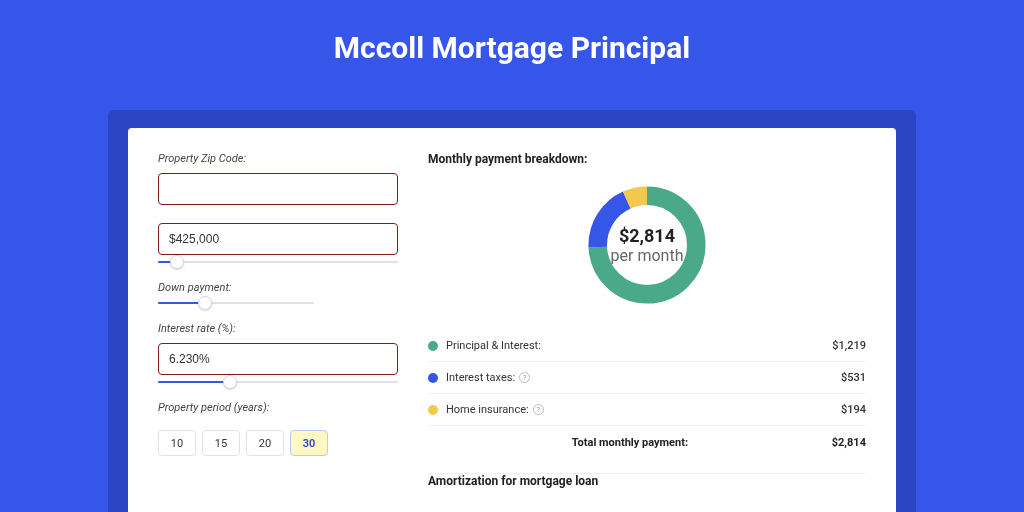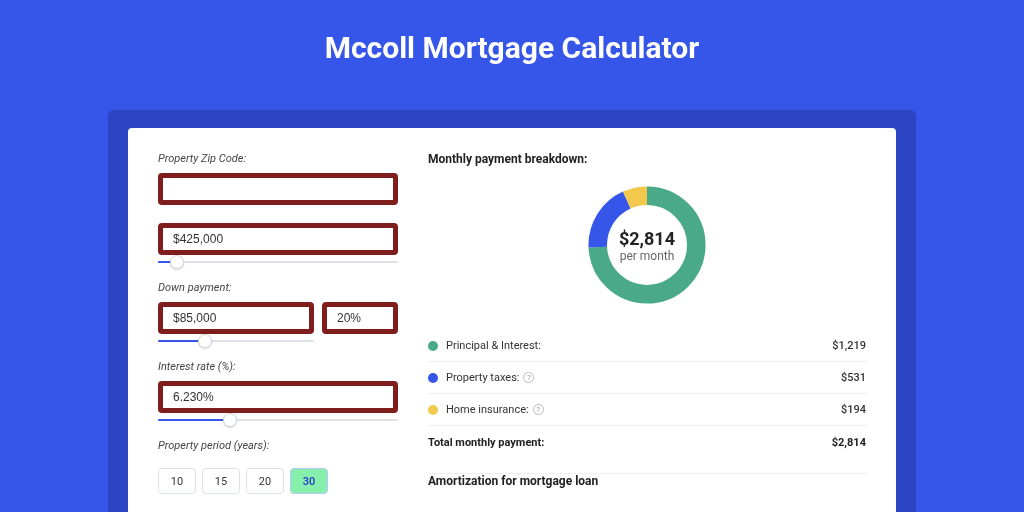--- a/index.html
+++ b/index.html
@@ -43,21 +43,21 @@
   .field-label {
     font-size: 11px;
     color: #444;
     margin-bottom: 8px;
     display: block;
     font-style: italic;
   }
   .text-input {
     width: 100%;
     height: 32px;
-    border: 5px solid #7f1d1d;
+    border: 1px solid #7f1d1d;
     border-radius: 4px;
     padding: 0 10px;
     font-size: 12px;
     color: #333;
     background: #fff;
   }
   .field-block { margin-bottom: 18px; position: relative; }
   .slider-track {
     position: relative;
     height: 2px;
@@ -91,21 +91,21 @@
     border-radius: 4px;
     background: #fff;
     font-size: 11px;
     color: #333;
     display: flex;
     align-items: center;
     justify-content: center;
     cursor: pointer;
   }
   .period-btn.active {
-    background: #86efac;
+    background: #fef9c3;
     border-color: #b9c8fb;
     color: #2a44c2;
     font-weight: 600;
   }
   .breakdown-title {
     font-size: 12px;
     font-weight: 700;
     color: #222;
     margin-bottom: 14px;
   }
@@ -119,21 +119,21 @@
     width: 130px; height: 130px;
   }
   .donut svg { width: 130px; height: 130px; transform: rotate(-90deg); }
   .donut-center {
     position: absolute;
     left: 0; top: 0; width: 100%; height: 100%;
     display: flex; flex-direction: column;
     align-items: center; justify-content: center;
   }
   .donut-center .amount { font-size: 18px; font-weight: 700; color: #222; }
-  .donut-center .sub { font-size: 12px; color: #666; text-align: right; }
+  .donut-center .sub { font-size: 16px; color: #666; text-align: right; }
   .legend-row {
     display: flex;
     align-items: center;
     padding: 9px 0;
     border-bottom: 1px solid #eef0f4;
     font-size: 11px;
     color: #333;
   }
   .legend-row:last-of-type { border-bottom: none; }
   .legend-dot {
@@ -152,34 +152,34 @@
     font-size: 8px;
     color: #999;
   }
   .total-row {
     display: flex;
     padding-top: 10px;
     font-size: 11px;
     font-weight: 700;
     color: #222;
   }
-  .total-row .label { flex: 1; }
+  .total-row .label { flex: 1; text-align: center; }
   .amort-section {
     margin-top: 24px;
     border-top: 1px solid #eef0f4;
   }
   .amort-title {
     font-size: 12px; font-weight: 700; color: #222;
     margin-bottom: 10px;
   }
 </style>
 </head>
 <body>
 
-<h1 class="title">Mccoll Mortgage Calculator</h1>
+<h1 class="title">Mccoll Mortgage Principal</h1>
 <div class="panel-shadow"></div>
 
 <div class="panel">
 
   <div class="left-col">
 
     <div class="field-block">
       <label class="field-label">Property Zip Code:</label>
       <input class="text-input" value="" style="">
     </div>
@@ -187,24 +187,20 @@
     <div class="field-block">
       <input class="text-input" value="$425,000" style="">
       <div class="slider-track">
         <div class="slider-fill" style="width:8%"></div>
         <div class="slider-thumb" style="left:8%"></div>
       </div>
     </div>
 
     <div class="field-block">
       <label class="field-label">Down payment:</label>
-      <div class="dp-row">
-        <input class="text-input amount" value="$85,000" style="">
-        <input class="text-input pct" value="20%" style="">
-      </div>
       <div class="slider-track" style="width:65%">
         <div class="slider-fill" style="width:30%"></div>
         <div class="slider-thumb" style="left:30%"></div>
       </div>
     </div>
 
     <div class="field-block">
       <label class="field-label">Interest rate (%):</label>
       <input class="text-input" value="6.230%" style="">
       <div class="slider-track">
@@ -246,21 +242,21 @@
       <span class="legend-dot" style="background:#4aa989"></span>
       <span class="legend-label">
         <span>Principal &amp; Interest:</span>
       </span>
       <span class="legend-value">$1,219</span>
     </div>
 
     <div class="legend-row">
       <span class="legend-dot" style="background:#3556e8"></span>
       <span class="legend-label">
-        <span>Property taxes:</span>
+        <span>Interest taxes:</span>
         <span class="help-icon">?</span>
       </span>
       <span class="legend-value">$531</span>
     </div>
 
     <div class="legend-row">
       <span class="legend-dot" style="background:#f2c94c"></span>
       <span class="legend-label">
         <span>Home insurance:</span>
         <span class="help-icon">?</span>

